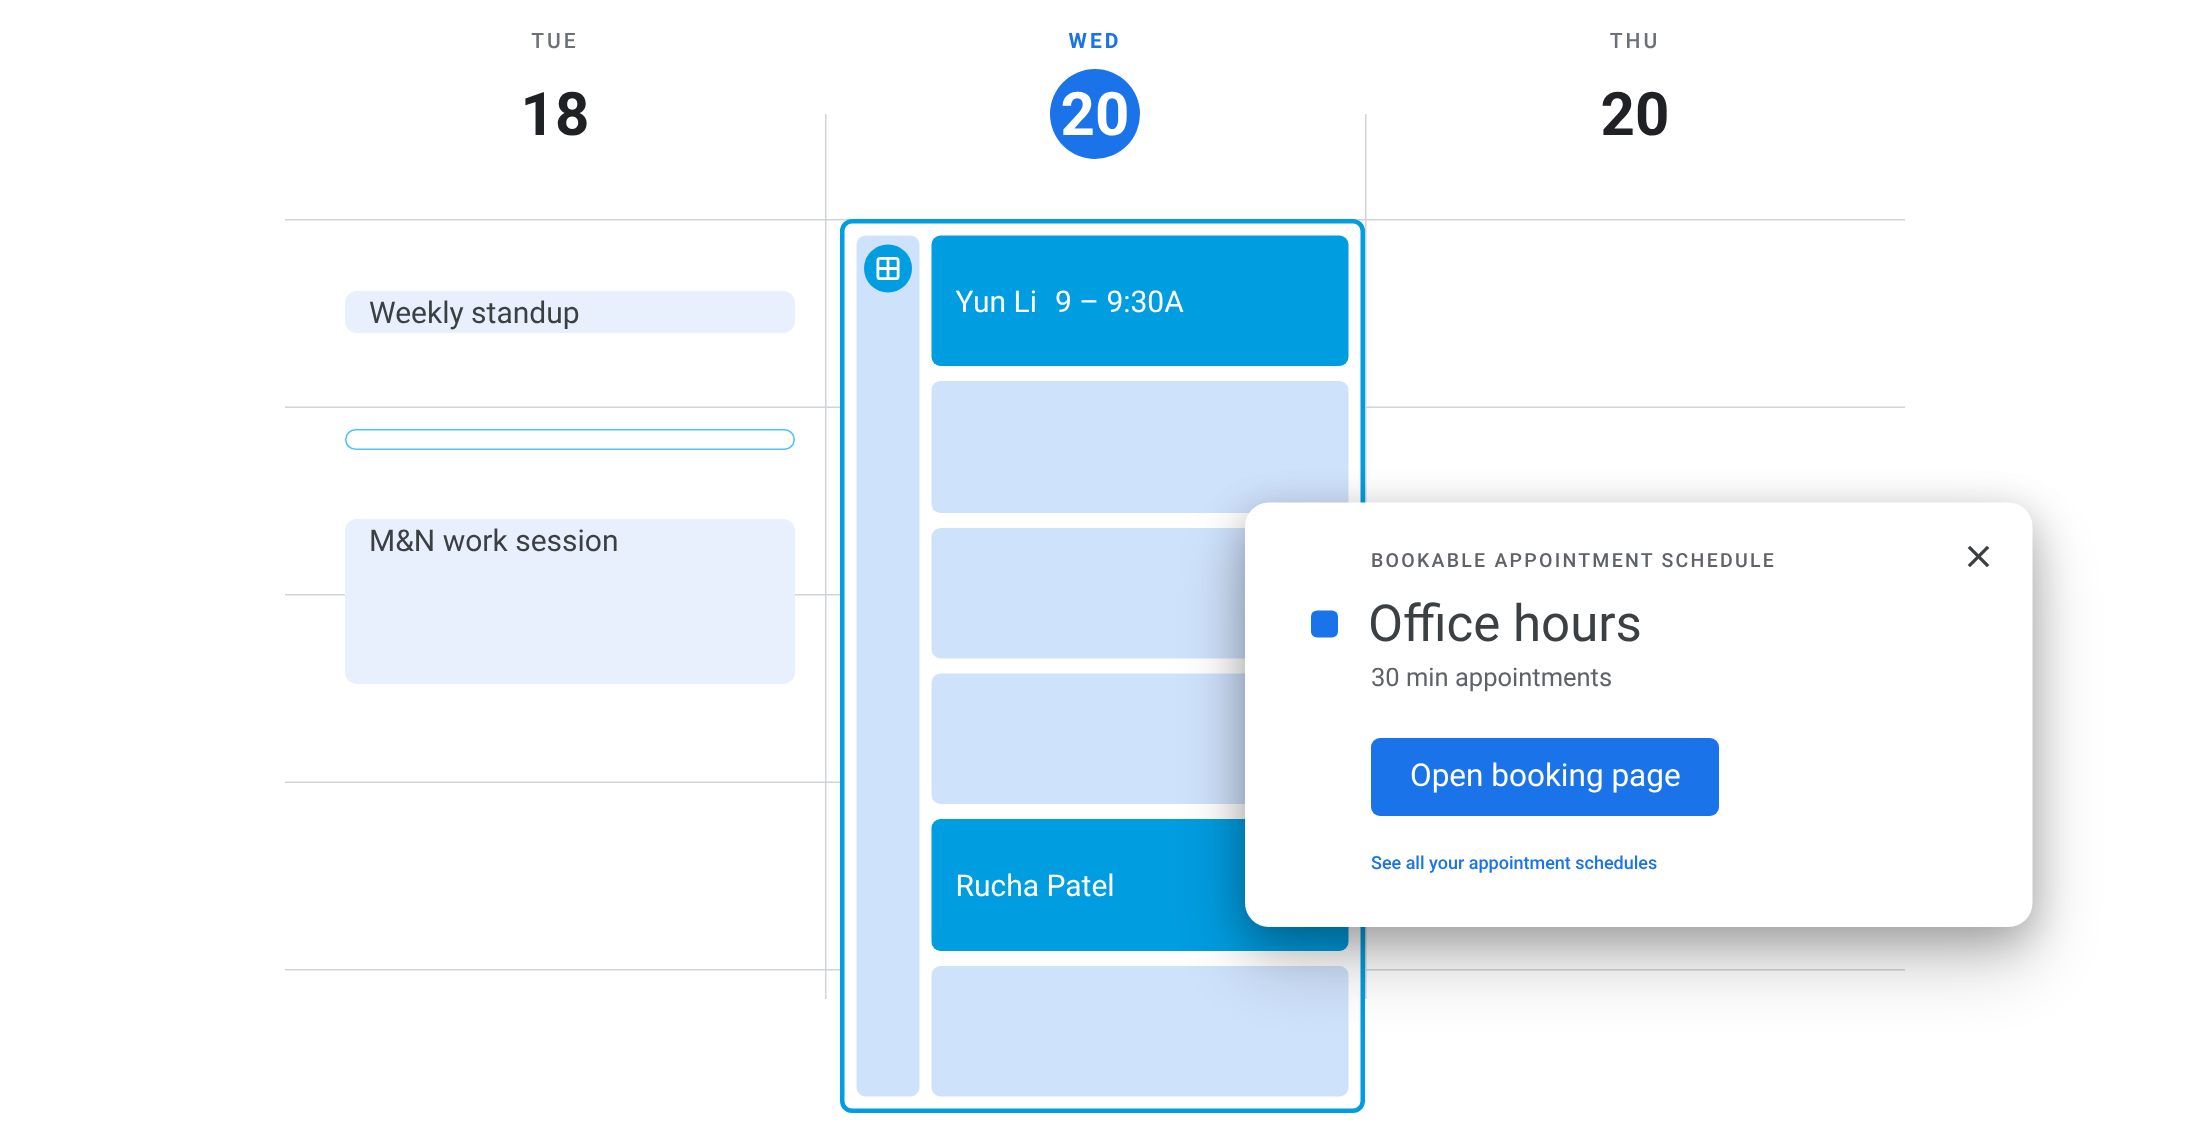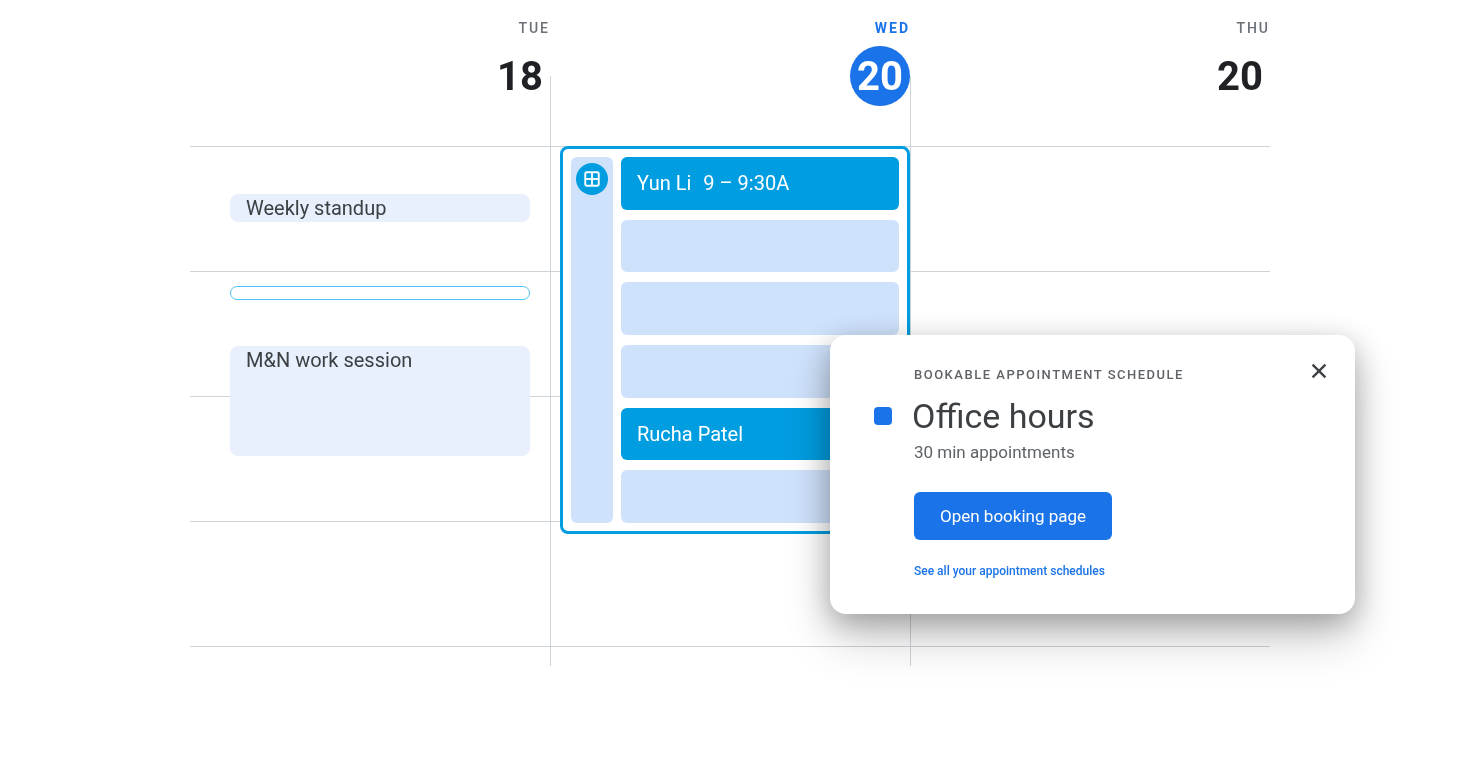--- a/index.html
+++ b/index.html
@@ -16,21 +16,21 @@
       left: 190px;
       top: 20px;
       width: 1080px;
     }
     .day-headers {
       display: flex;
       margin-bottom: 40px;
     }
     .day-header {
       flex: 1;
-      text-align: right;
+      text-align: center;
     }
     .day-label {
       font-size: 14px;
       letter-spacing: 2px;
       color: #6b7177;
       margin-bottom: 10px;
       font-weight: 500;
     }
     .day-label.active {
       color: #1a73e8;
@@ -92,21 +92,21 @@
       height: 14px;
     }
 
     .wed-frame {
       position: absolute;
       border: 3px solid #009de0;
       border-radius: 8px;
       left: 370px;
       top: 0;
       width: 350px;
-      height: 388px;
+      height: 596px;
       background: #fff;
     }
     .wed-sidebar {
       position: absolute;
       left: 8px;
       top: 8px;
       width: 42px;
       bottom: 8px;
       background: #cfe2fb;
       border-radius: 6px;
@@ -206,21 +206,21 @@
       color: #5f6368;
       margin-left: 40px;
       margin-bottom: 30px;
     }
     .popup-button {
       background: #1a73e8;
       color: #fff;
       border: none;
       padding: 14px 26px;
       border-radius: 6px;
-      font-size: 17px;
+      font-size: 21px;
       cursor: pointer;
       margin-left: 40px;
       margin-bottom: 24px;
       font-family: inherit;
     }
     .popup-link {
       color: #1a73e8;
       font-size: 12px;
       margin-left: 40px;
       cursor: pointer;

